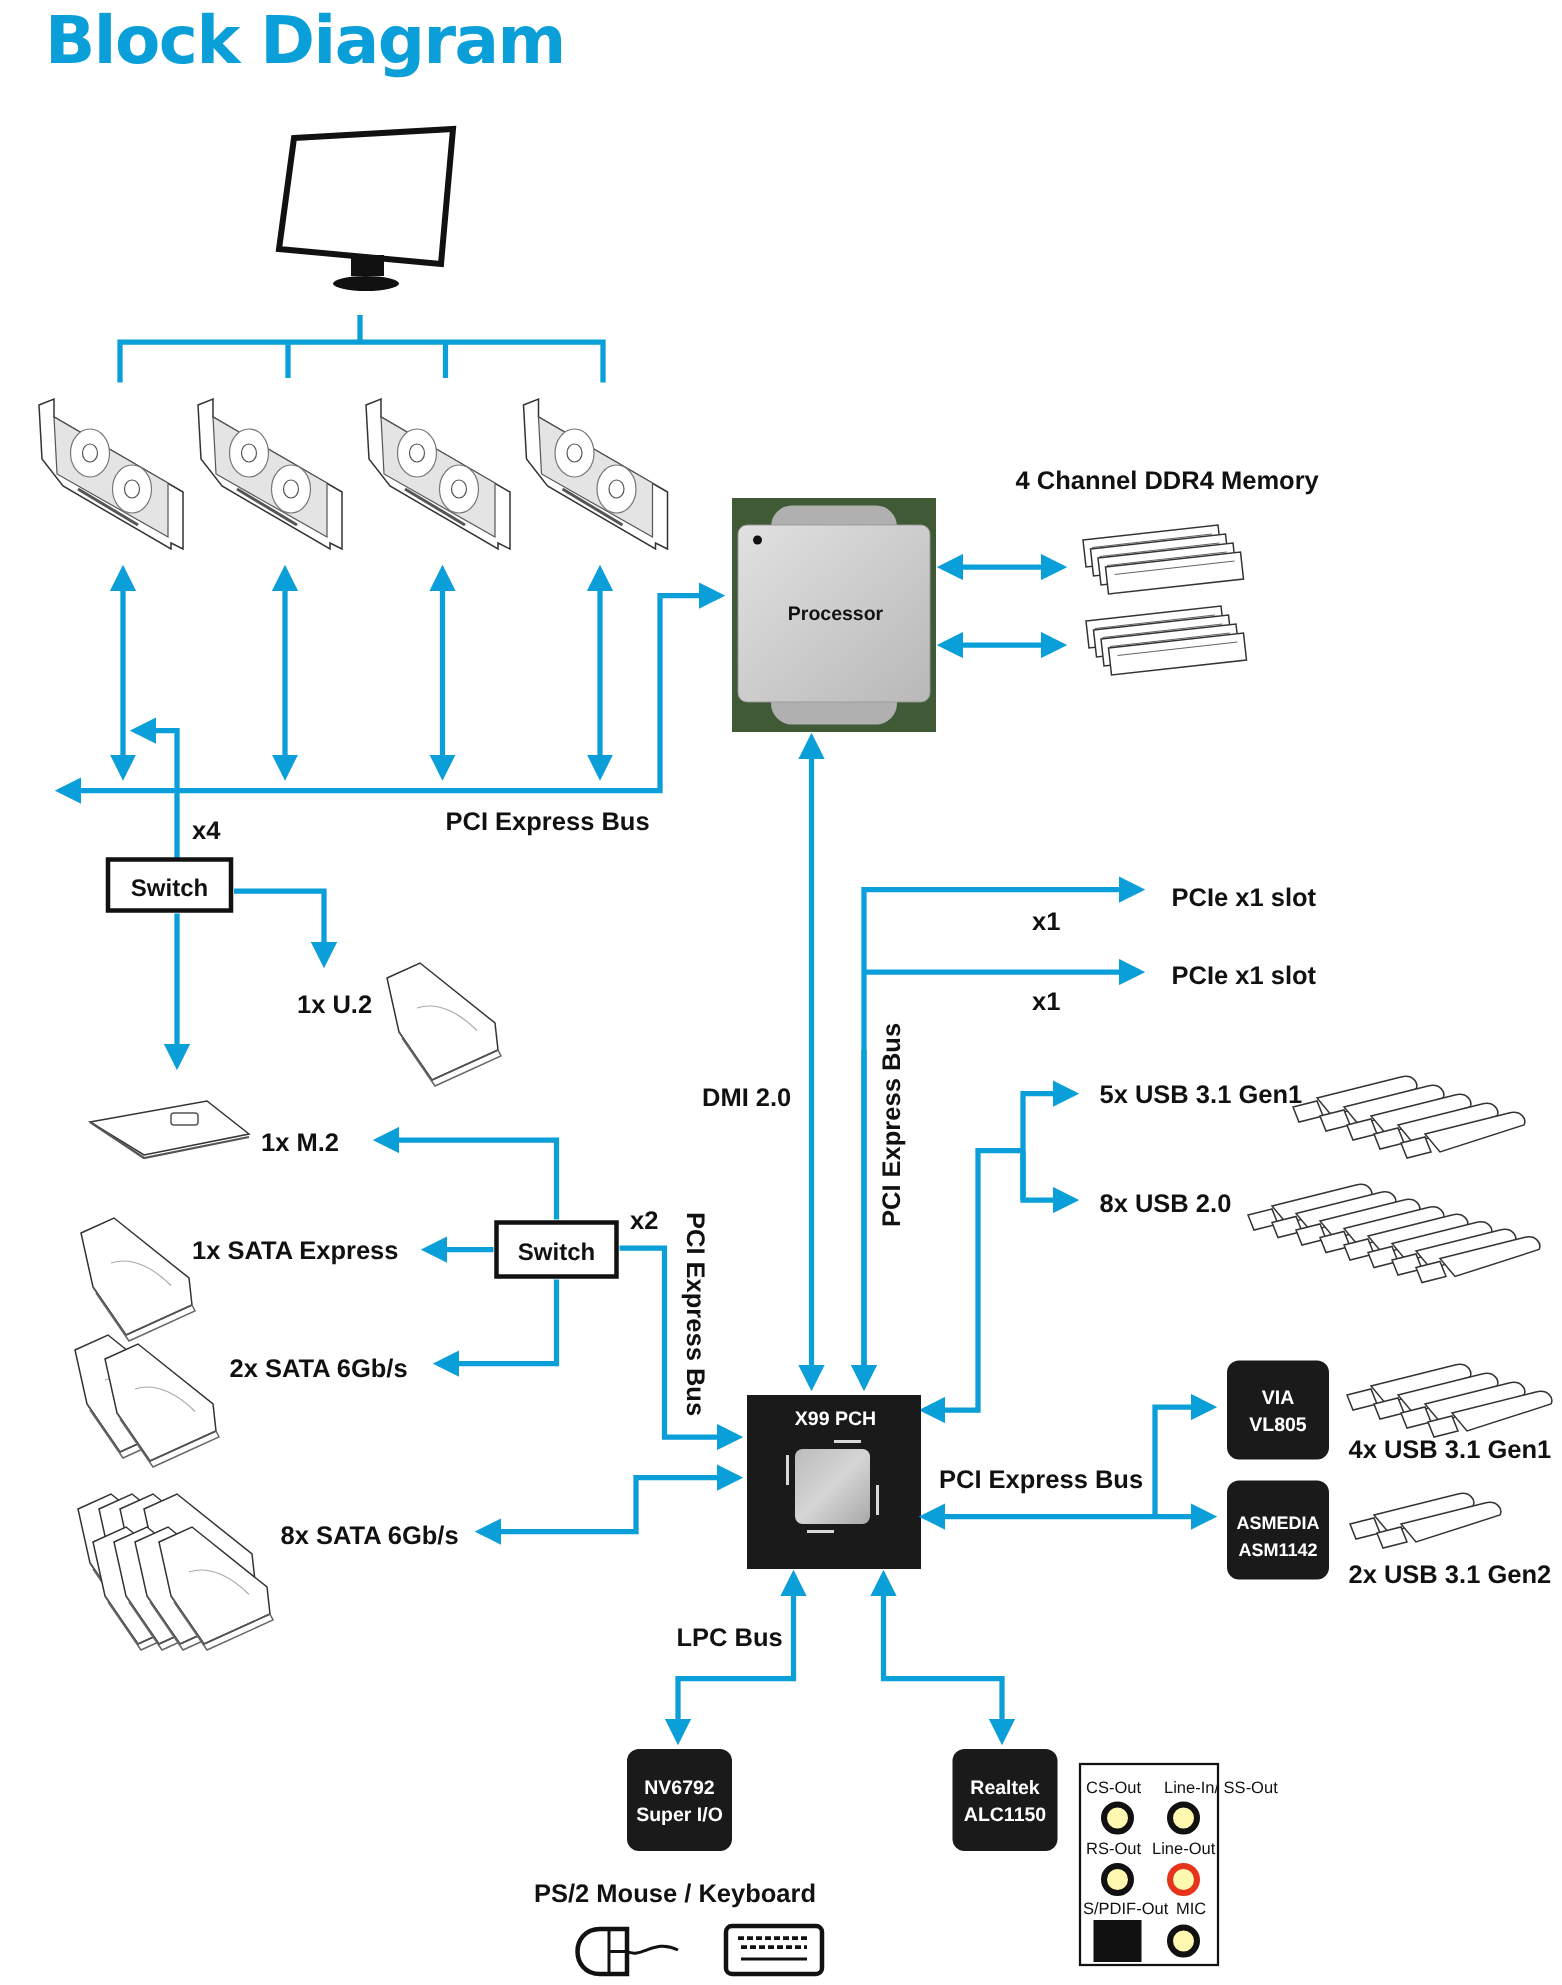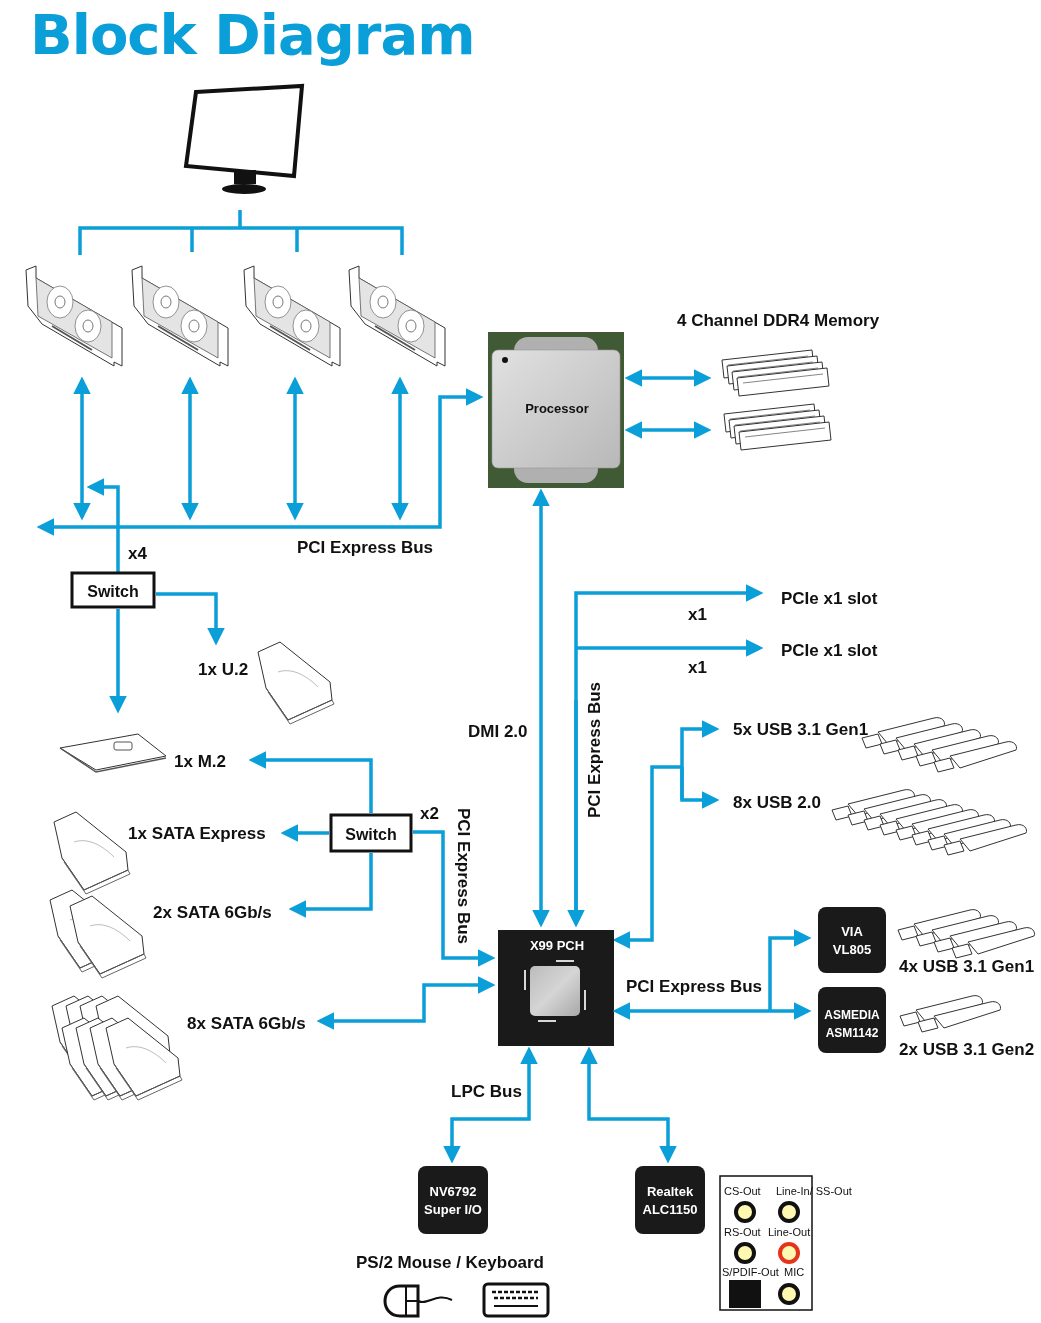--- a/index.html
+++ b/index.html
@@ -1,17 +1,17 @@
 <!DOCTYPE html>
 <html><head>
 <meta charset="utf-8">
 <style>
   html, body { margin:0; padding:0; background:#ffffff; }
   body { width:1041px; height:1323px; position:relative; overflow:hidden; font-family:"Liberation Sans", sans-serif; }
-  #title { position:absolute; left:30px; top:2px; font-family:"DejaVu Sans", sans-serif; font-weight:bold; font-size:56px; color:#0a9fd8; letter-spacing:-1px; }
+  #title { position:absolute; left:30px; top:2px; font-family:"DejaVu Sans", sans-serif; font-weight:bold; font-size:44px; color:#0a9fd8; letter-spacing:-1px; }
   svg#diagram { position:absolute; left:0; top:0; }
   .lbl { font-family:"Liberation Sans", sans-serif; font-weight:bold; font-size:17px; fill:#111; }
   .lbl-sm { font-family:"Liberation Sans", sans-serif; font-size:11px; fill:#111; }
   .chip-lbl { font-family:"Liberation Sans", sans-serif; font-weight:bold; font-size:13px; fill:#fff; }
   .wire { stroke:#0a9fd8; stroke-width:3.5; fill:none; }
   .outline { stroke:#333; stroke-width:1; fill:#fff; }
 </style>
 </head>
 <body>
 

